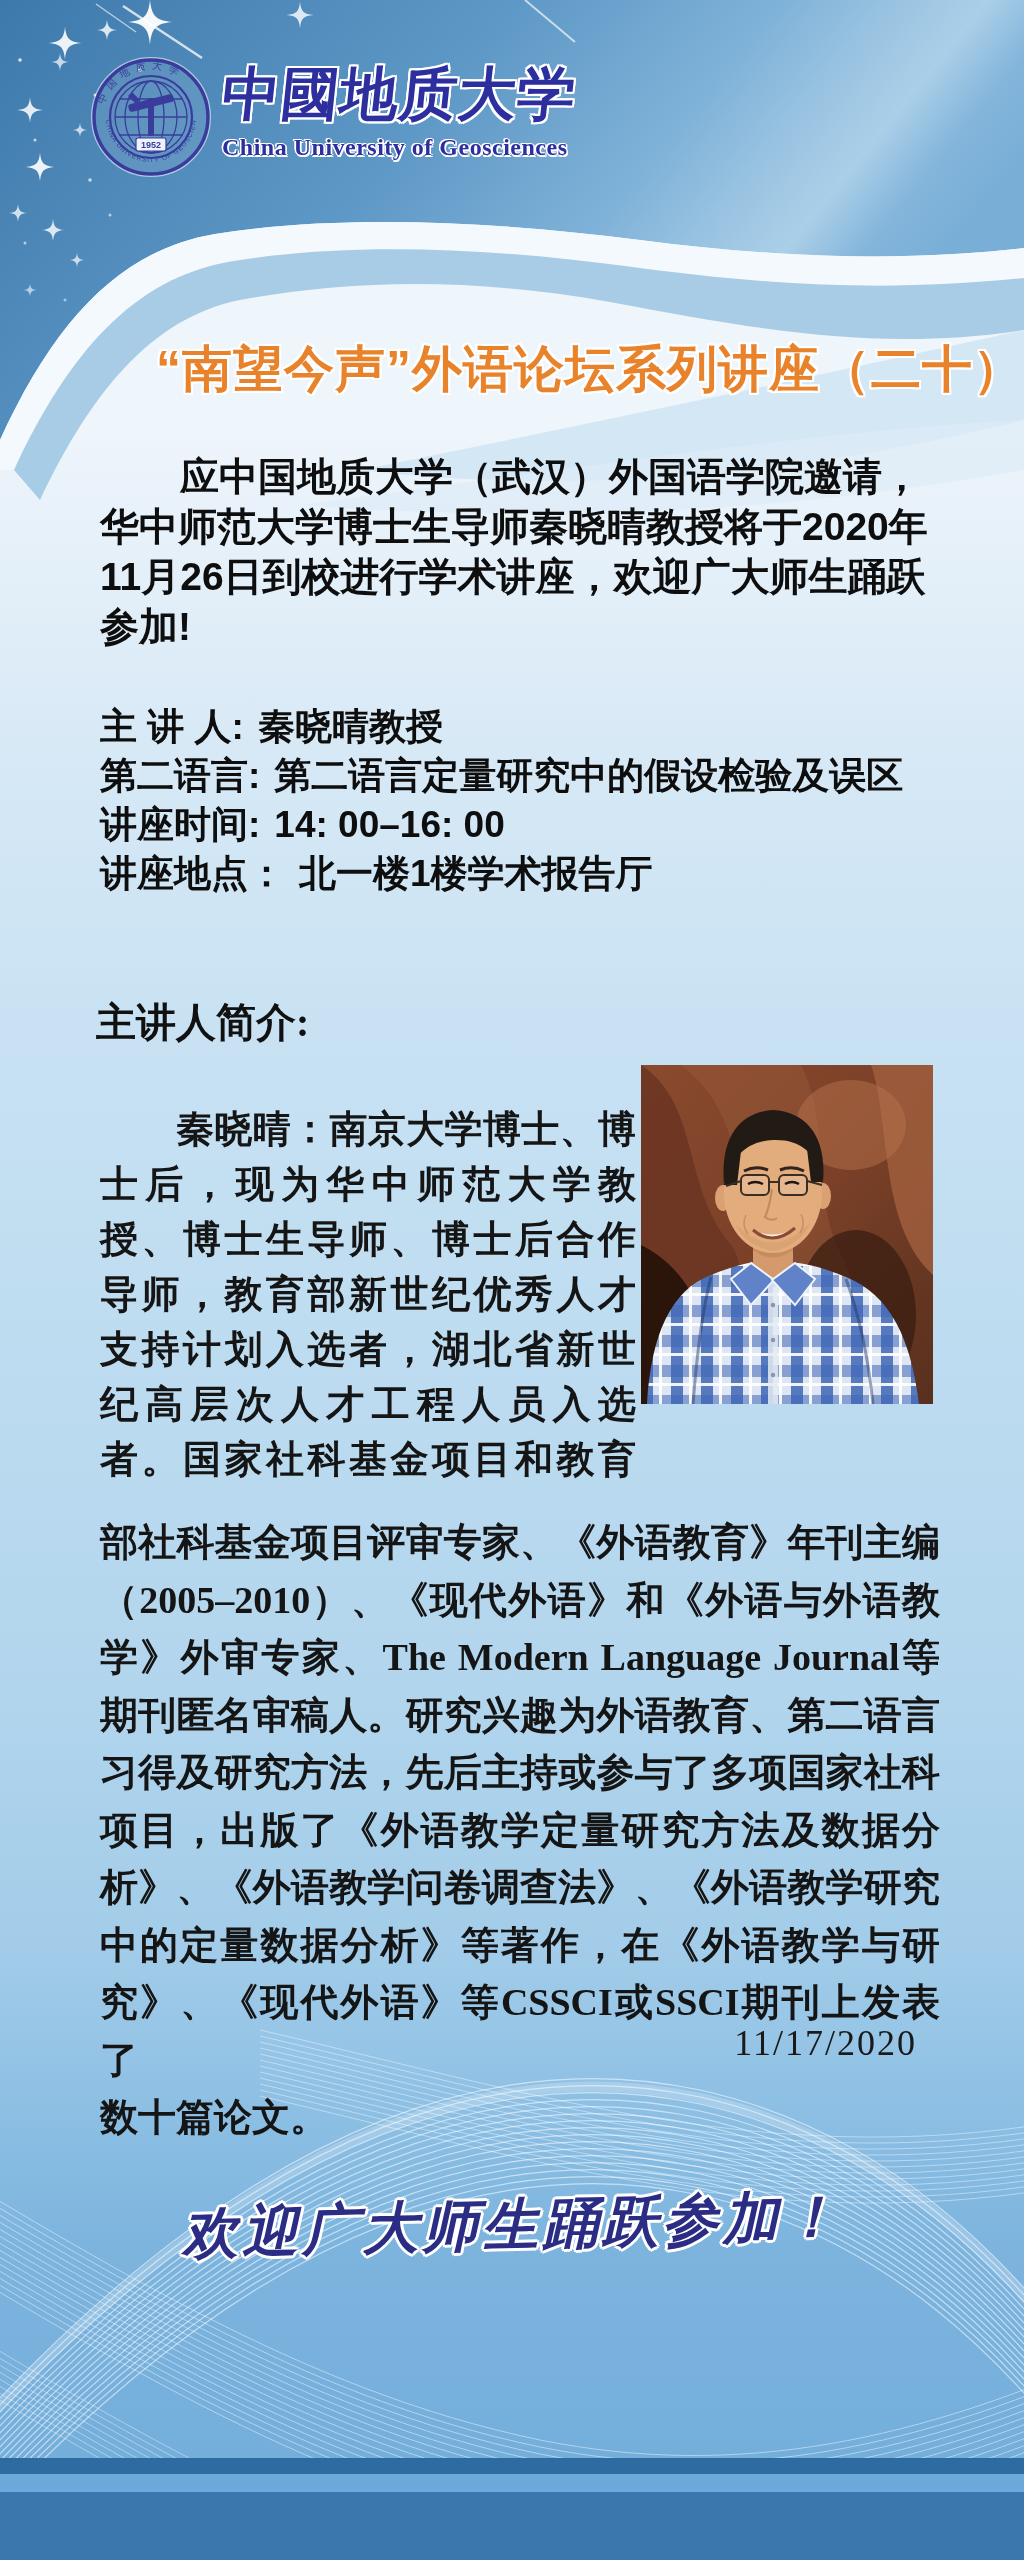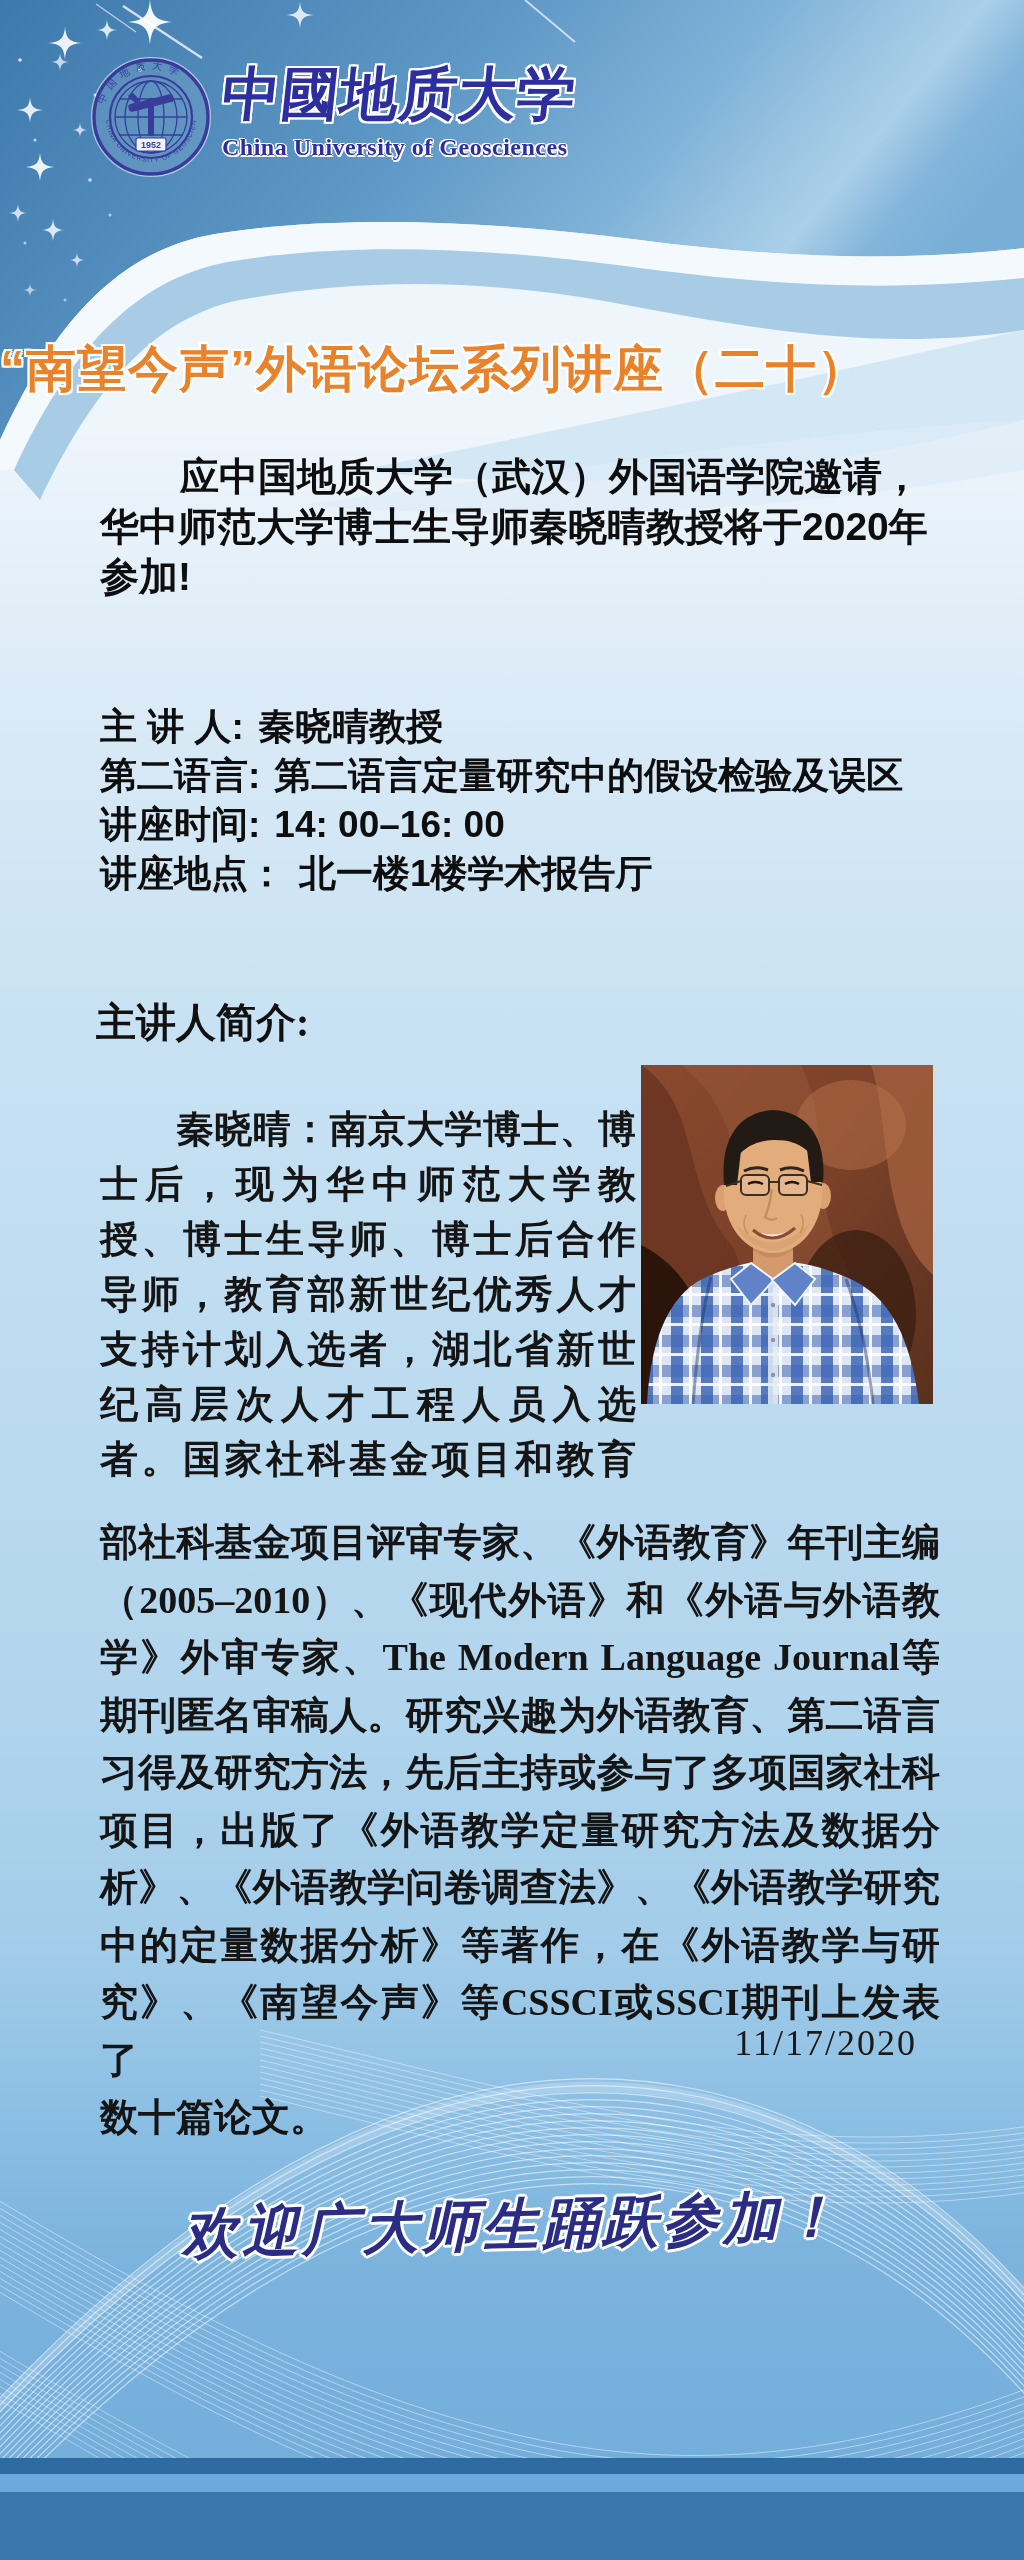--- a/index.html
+++ b/index.html
@@ -22,21 +22,21 @@
   }
   .unien{
     position:absolute;left:222px;top:134px;width:420px;
     font-size:24px;font-weight:bold;color:#2E2F9E;letter-spacing:.5px;
     font-family:"Liberation Serif",serif;
     text-shadow:-1.5px 0 0 #fff,1.5px 0 0 #fff,0 -1.5px 0 #fff,0 1.5px 0 #fff,-1.5px -1.5px 0 #fff,1.5px 1.5px 0 #fff;
     white-space:nowrap;
   }
   
   .title{
-    position:absolute;left:0;top:336px;width:1024px;text-align:left;
+    position:absolute;left:0;top:336px;width:1024px;text-align:right;
     font-size:50px;font-weight:900;color:#E8832C;letter-spacing:1px;
     text-shadow:-2px 0 0 #fff,2px 0 0 #fff,0 -2px 0 #fff,0 2px 0 #fff,-2px -2px 0 #fff,2px 2px 0 #fff,-2px 2px 0 #fff,2px -2px 0 #fff;
     white-space:nowrap;
   }
   
   .intro{position:absolute;left:100px;top:452px;width:840px;color:#0E0E0E;}
   .iline{font-size:39px;line-height:50px;font-weight:bold;white-space:nowrap;}
   .iline.ind{text-indent:80px;}
   
   .details{position:absolute;left:100px;top:702px;width:860px;color:#0E0E0E;}
@@ -166,20 +166,21 @@
   </svg>
 
   <div class="unizh">中國地质大学</div>
   <div class="unien">China University of Geosciences</div>
 
   <div class="title">“南望今声”外语论坛系列讲座（二十）</div>
 
   <div class="intro">
     <div class="iline ind">应中国地质大学（武汉）外国语学院邀请，</div>
     <div class="iline">华中师范大学博士生导师秦晓晴教授将于2020年</div>
+    <div class="iline">11月26日到校进行学术讲座，欢迎广大师生踊跃</div>
     <div class="iline">参加!</div>
   </div>
 
   <div class="details">
     <div class="drow">
       <span class="dlabel">主 讲 人:</span><span class="dval">秦晓晴教授</span>
     </div>
     <div class="drow">
       <span class="dlabel">第二语言:</span><span class="dval">第二语言定量研究中的假设检验及误区</span>
     </div>
@@ -205,21 +206,21 @@
 
   <div class="biofull">
     <div class="bl">部社科基金项目评审专家、《外语教育》年刊主编</div>
     <div class="bl">（2005–2010）、《现代外语》和《外语与外语教</div>
     <div class="bl">学》外审专家、The Modern Language Journal等</div>
     <div class="bl">期刊匿名审稿人。研究兴趣为外语教育、第二语言</div>
     <div class="bl">习得及研究方法，先后主持或参与了多项国家社科</div>
     <div class="bl">项目，出版了《外语教学定量研究方法及数据分</div>
     <div class="bl">析》、《外语教学问卷调查法》、《外语教学研究</div>
     <div class="bl">中的定量数据分析》等著作，在《外语教学与研</div>
-    <div class="bl">究》、《南望今声》等CSSCI或SSCI期刊上发表了</div>
+    <div class="bl">究》、《现代外语》等CSSCI或SSCI期刊上发表了</div>
     <div class="bl">数十篇论文。</div>
   </div>
 
   <div class="photo">
     <svg width="292" height="339" viewBox="0 0 292 339">
       <defs>
         <linearGradient id="canyon" x1="0" y1="0" x2="1" y2="1">
           <stop offset="0" stop-color="#8A4A2E"></stop>
           <stop offset="0.5" stop-color="#7A4028"></stop>
           <stop offset="1" stop-color="#58301E"></stop>

